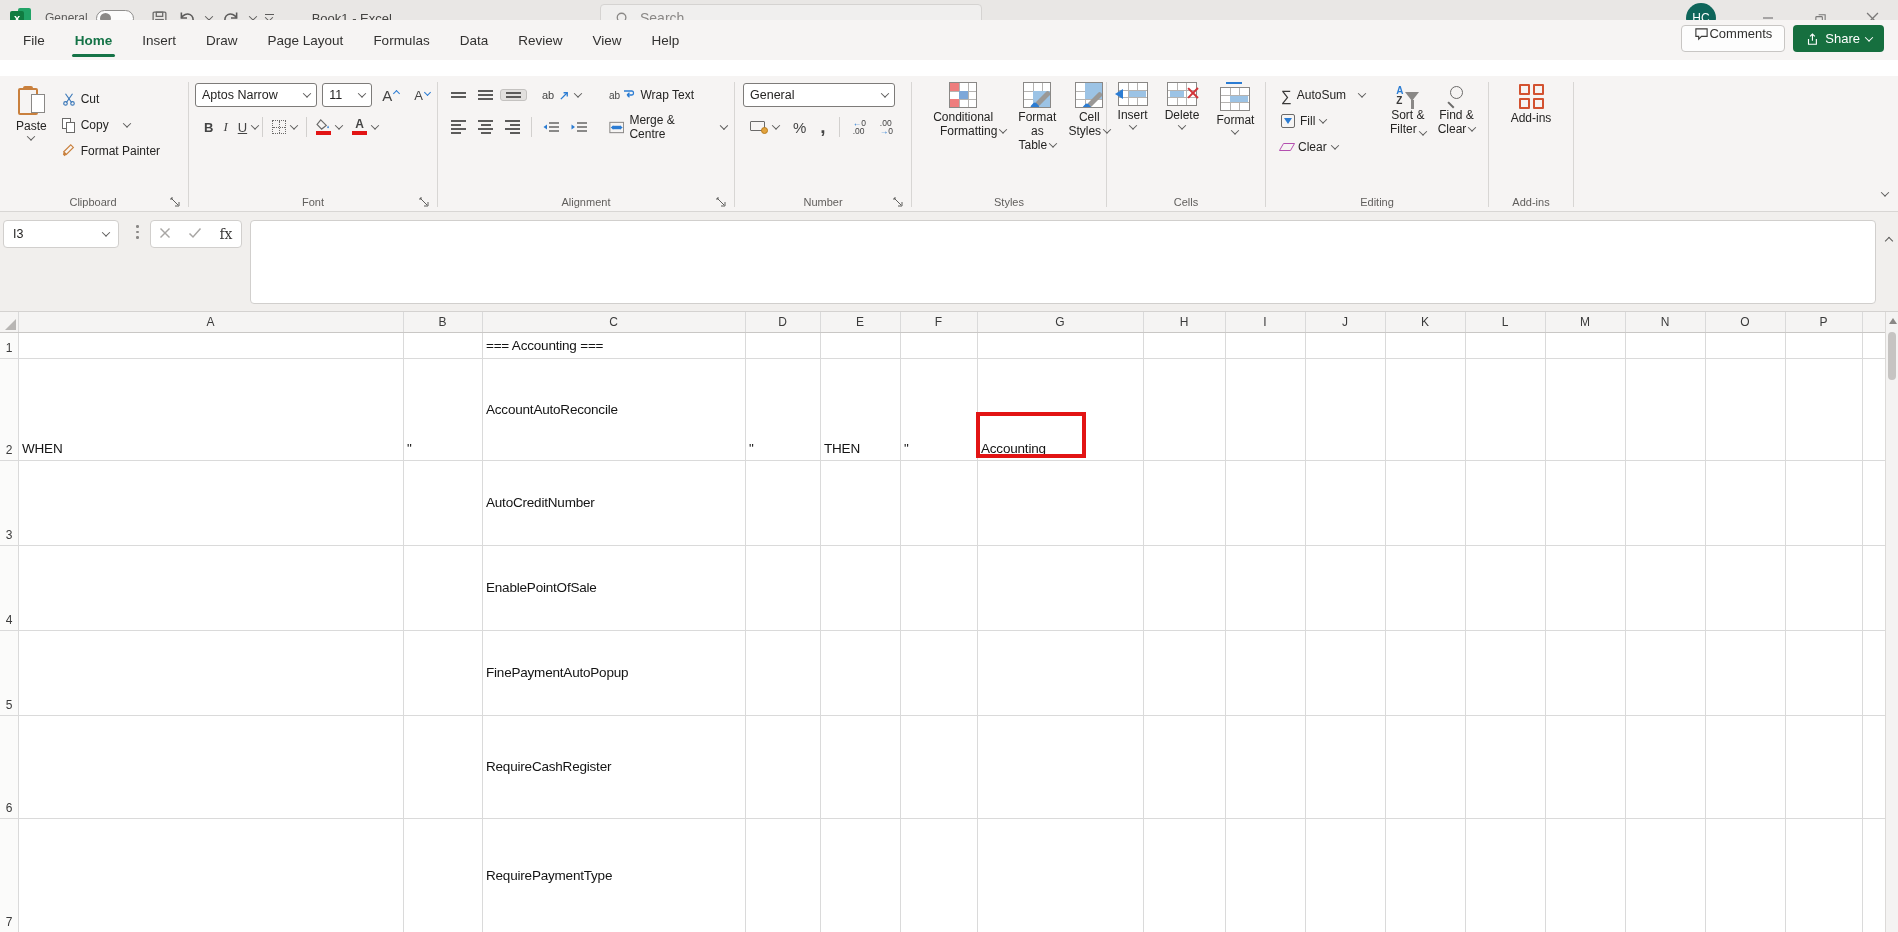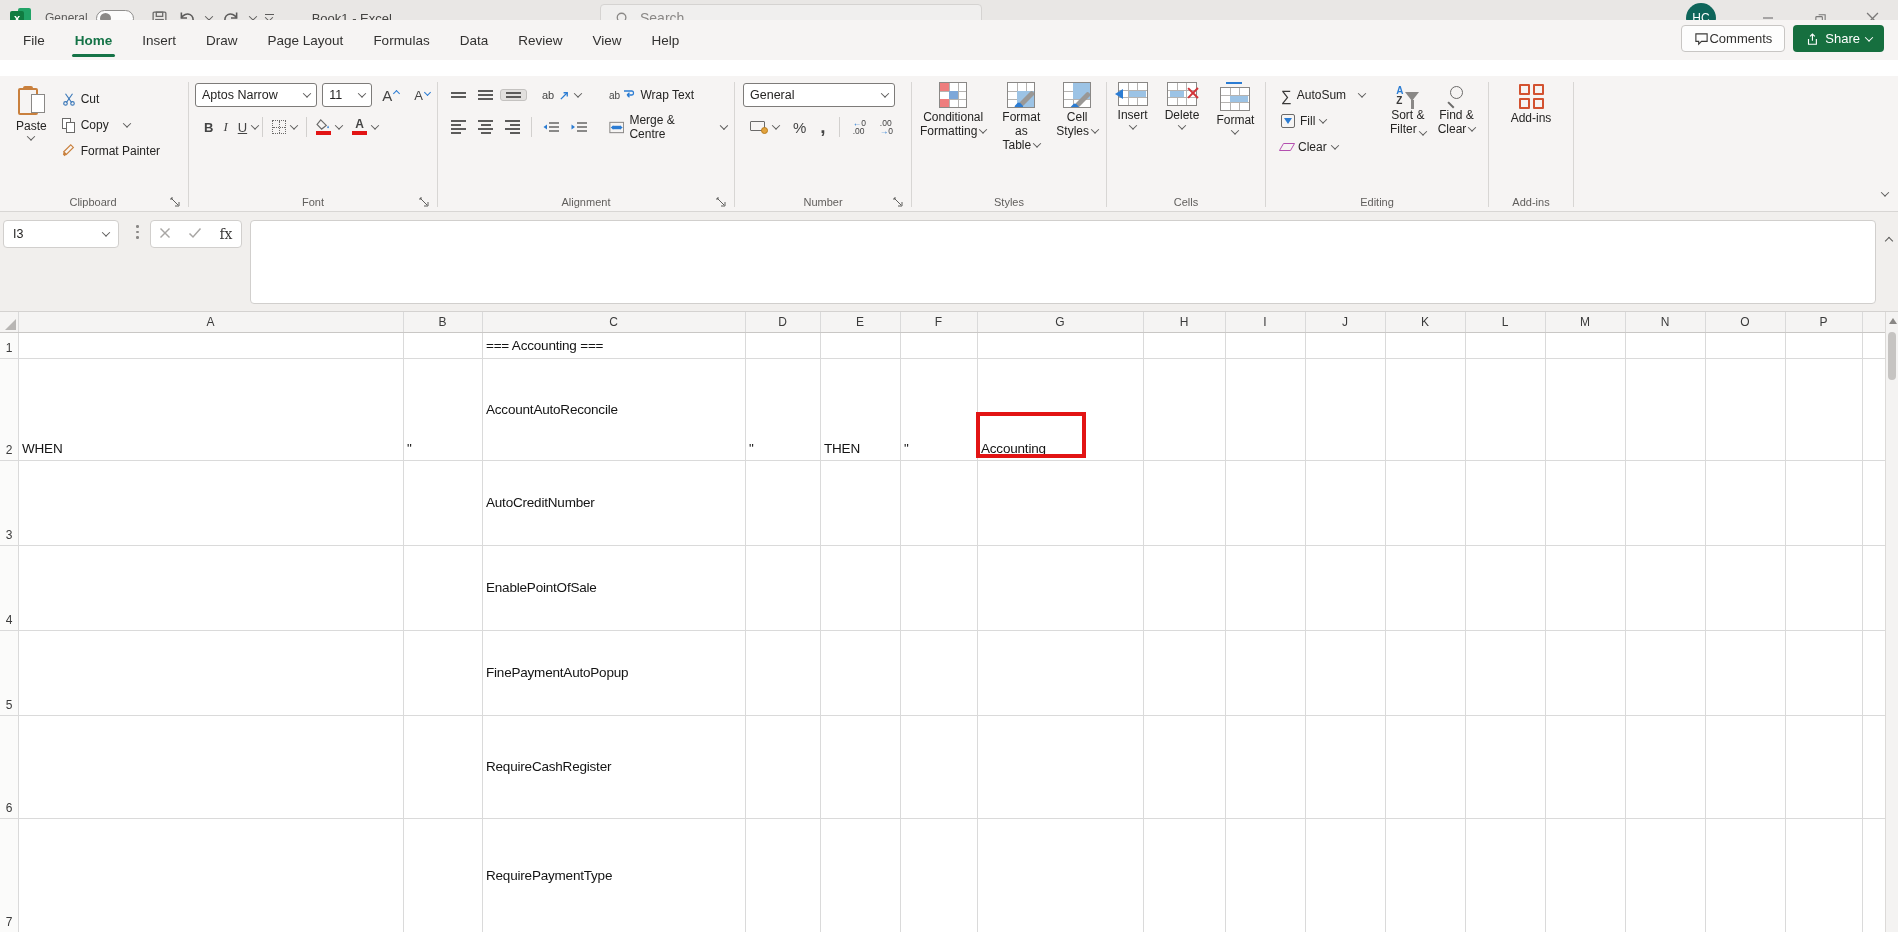--- a/index.html
+++ b/index.html
@@ -37,21 +37,21 @@
 
   
   .tabrow { position:absolute; top:20px; left:0; right:0; height:40px; background:#f6f4f3;
             display:flex; align-items:center; }
   .tabs { display:flex; align-items:stretch; height:100%; padding-left:8px; }
   .tab { position:relative; display:flex; align-items:center; padding:0 15px; font-size:13.5px; color:#323130; }
   .tab.active { font-weight:bold; color:#157347; }
   .tab.active::after { content:""; position:absolute; left:12px; right:12px; bottom:3px; height:3px;
                        border-radius:2px; background:#157347; }
   .tabrow-right { position:absolute; right:14px; top:5px; display:flex; gap:8px; }
-  .btn-comments { display:flex; align-items:center; gap:0; height:27px; padding:0 12px; background:#fdfdfd;
+  .btn-comments { display:flex; align-items:flex-start; gap:0; height:27px; padding:0 12px; background:#fdfdfd;
                   border:1px solid #c8c6c4; border-radius:4px; font-size:13px; color:#323130; }
   .btn-share { display:flex; align-items:center; gap:6px; height:27px; padding:0 12px; background:#166f3f;
                border-radius:4px; font-size:13px; color:#fff; }
   .btn-share .chv { border-color:#fff; }
 
   
   .ribbon { position:absolute; top:76px; left:0; right:0; height:136px; background:#f6f4f3;
             border-bottom:1px solid #d8d6d4; display:flex; align-items:stretch; }
   .grp { position:relative; padding-top:6px; }
   .grp-label { position:absolute; bottom:3px; left:0; right:0; text-align:center; font-size:11px; color:#605e5c; }
@@ -589,21 +589,21 @@
         <span class="grid-ic">
           <span class="gl-v" style="left:9px;"></span>
             <span class="gl-v" style="left:18px;"></span>
           <span class="gl-h" style="top:8px;"></span>
             <span class="gl-h" style="top:16px;"></span>
           <span class="blk" style="left:0; top:0; width:9px; height:8px; background:#ee7d7d;"></span>
           <span class="blk" style="left:9px; top:8px; width:9px; height:8px; background:#7da7d9;"></span>
           <span class="blk" style="left:0; top:16px; width:9px; height:9px; background:#ee7d7d;"></span>
         </span>
         <span class="lbl"><span>Conditional</span><br>
-        <span style="display:inline-flex; align-items:center; gap:3px;">
+        <span style="display:inline-flex; align-items:center; gap:3px;margin-left:20px;">
               <span>Formatting</span>
               <span class="chv"></span>
             </span></span>
       </div>
       <div class="bigbtn">
         <span class="grid-ic">
           <span class="gl-v" style="left:9px;"></span>
             <span class="gl-v" style="left:18px;"></span>
           <span class="gl-h" style="top:8px;"></span>
             <span class="gl-h" style="top:16px;"></span>

